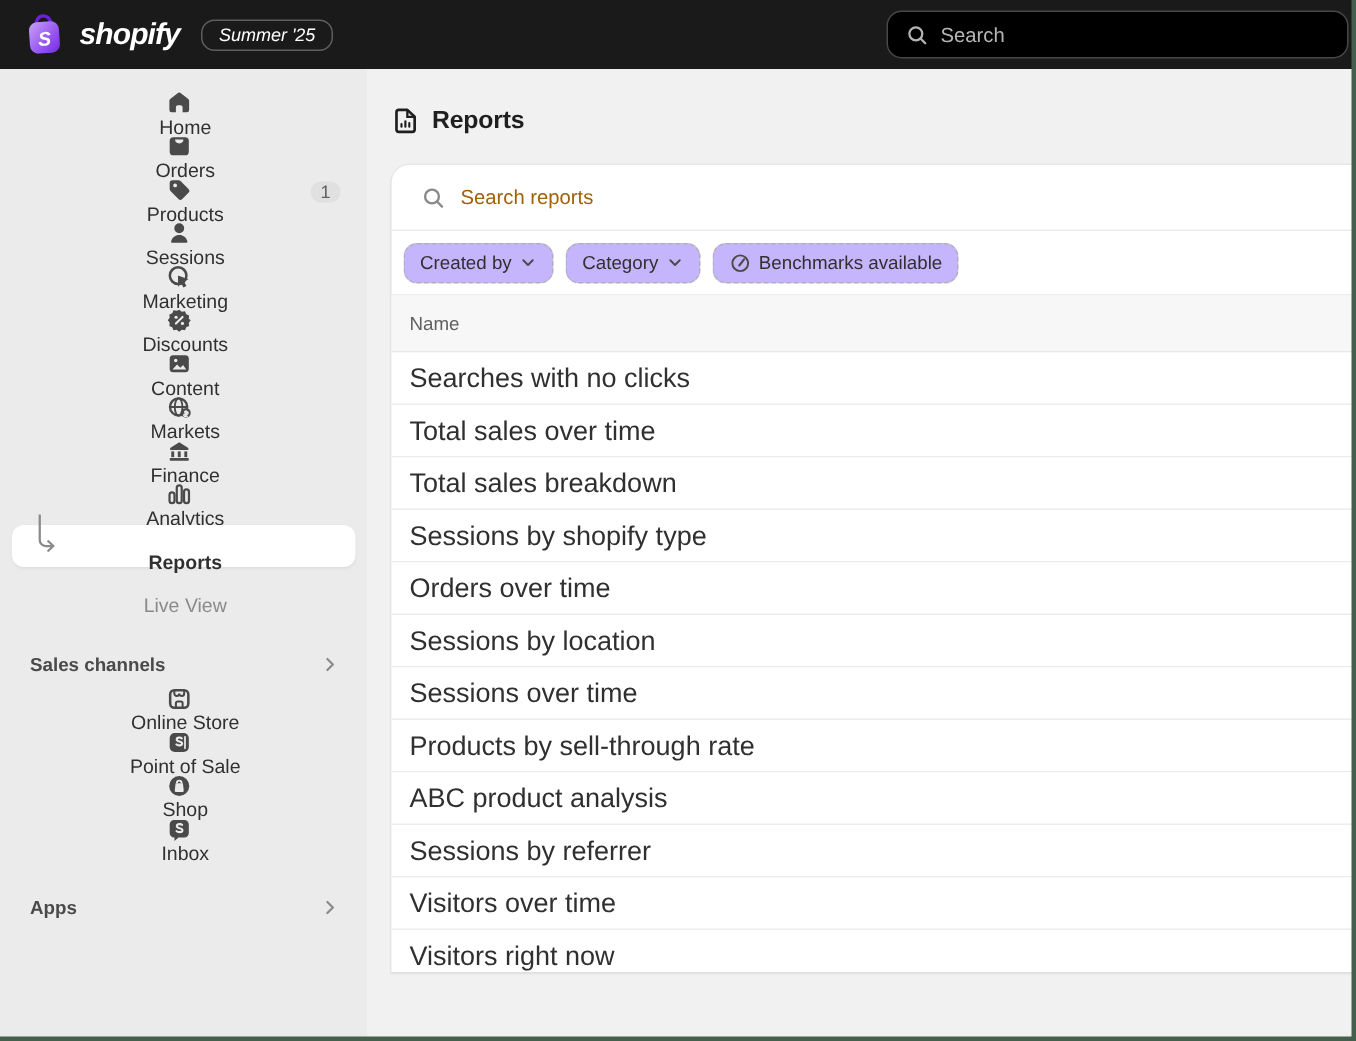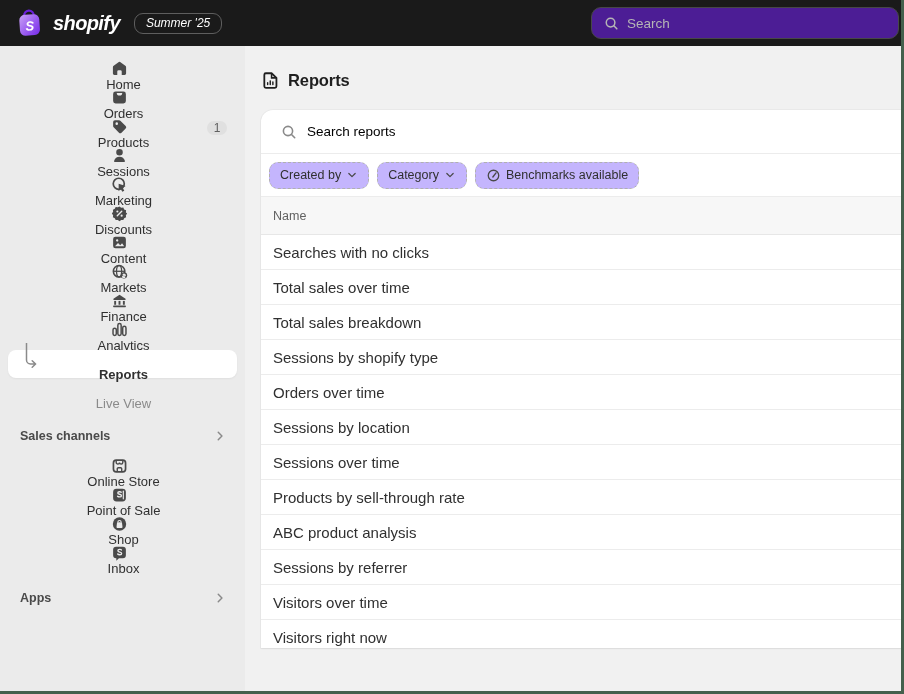--- a/index.html
+++ b/index.html
@@ -21,21 +21,21 @@
     color:#fff; font-weight:700; font-style:italic; font-size:20px;
     letter-spacing:-0.6px; margin-left:2px;
   }
   .version-badge {
     margin-left:14px; border:1px solid #5e5e5e; border-radius:9px;
     color:#fff; font-size:12px; font-style:italic; padding:3px 11px 4px;
     line-height:1; white-space:nowrap;
   }
   .topbar-search {
     position:absolute; left:591px; right:5px; top:7px; height:32px;
-    background:#4c1d95; border:1px solid #474747; border-radius:10px;
+    background:#000000; border:1px solid #474747; border-radius:10px;
     display:flex; align-items:center; gap:8px; padding:4px 12px;
     color:#b5b5b5;
   }
   .topbar-search .ph { font-size:13.5px; }
 
   
   .shell { display:flex; height:648px; }
   .sidebar {
     width:245px; background:#ebebeb; flex:none; padding:14px 8px 0;
     overflow:hidden;
@@ -55,21 +55,21 @@
     display:flex; align-items:center; justify-content:center; color:#4a4a4a;
   }
   .nav-item.selected { background:#ffffff; font-weight:700; box-shadow:0 1px 2px rgba(0,0,0,.05); }
   .nav-item.muted { color:#8a8a8a; }
   .nav-badge {
     margin-left:auto; background:#e0e0e0; color:#616161; font-size:12px;
     min-width:20px; height:20px; border-radius:10px; display:flex;
     align-items:center; justify-content:center; padding:0 6px; font-weight:500;
   }
   .section-header {
-    height:28px; display:flex; padding:0 10px 0 12px;
+    height:28px; display:flex; align-items:center; padding:0 10px 0 12px;
     font-size:12.5px; font-weight:600; color:#4a4a4a; cursor:pointer;
   }
   .section-header .chev { margin-left:auto; color:#8a8a8a; display:flex; }
   .sec-sales { margin-top:22px; }
   .sec-apps { margin-top:19px; }
   .elbow-svg { position:absolute; left:16px; top:-7px; pointer-events:none; }
 
   svg.ic { display:block; }
 
   
@@ -81,42 +81,42 @@
 
   .card {
     margin:14px 0 0 16px; background:#fff; border-radius:12px 0 0 0;
     box-shadow:0 1px 2px rgba(0,0,0,.06), 0 0 0 1px rgba(0,0,0,.03);
     height:538px; overflow:hidden;
   }
   .report-search {
     height:44px; display:flex; align-items:center; gap:10px;
     padding:0 12px 0 20px; border-bottom:1px solid #ececec; color:#8a8a8a;
   }
-  .report-search .ph { font-size:13.5px; color:#000000; }
+  .report-search .ph { font-size:13.5px; color:#a16207; }
 
   .filters {
     height:43px; display:flex; align-items:center; gap:8px; padding:0 12px 0 8px;
     border-bottom:1px solid #ececec;
   }
   .filter-pill {
     display:flex; align-items:center; gap:5px; height:27px;
     border:1px dashed #b0b0b0; border-radius:9px; background:#c4b5fd;
     padding:0 10px; font-size:12.5px; color:#303030; cursor:pointer;
     white-space:nowrap;
   }
   .filter-pill .chev-d, .filter-pill .gauge { display:flex; color:#4a4a4a; }
 
   .table-head {
     height:38px; background:#f7f7f7; border-bottom:1px solid #e7e7e7;
     display:flex; align-items:center; padding:0 12px;
     font-size:12.5px; font-weight:500; color:#616161;
   }
   .table-row {
     height:35px; display:flex; align-items:center; padding:0 12px;
-    border-bottom:1px solid #ececec; font-size:15px; color:#303030;
+    border-bottom:1px solid #ececec; font-size:18px; color:#303030;
     cursor:pointer; background:#fff;
   }
 
   
   .edge-right { position:fixed; top:0; right:0; width:3px; height:694px; background:#44604c; z-index:50; }
   .edge-bottom { position:fixed; left:0; bottom:0; width:904px; height:3px; background:#44604c; z-index:50; }
 </style>
 </head>
 <body>
 

